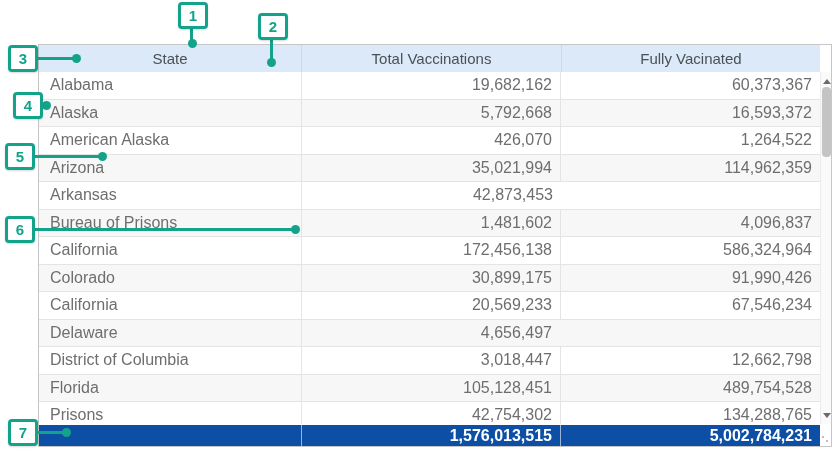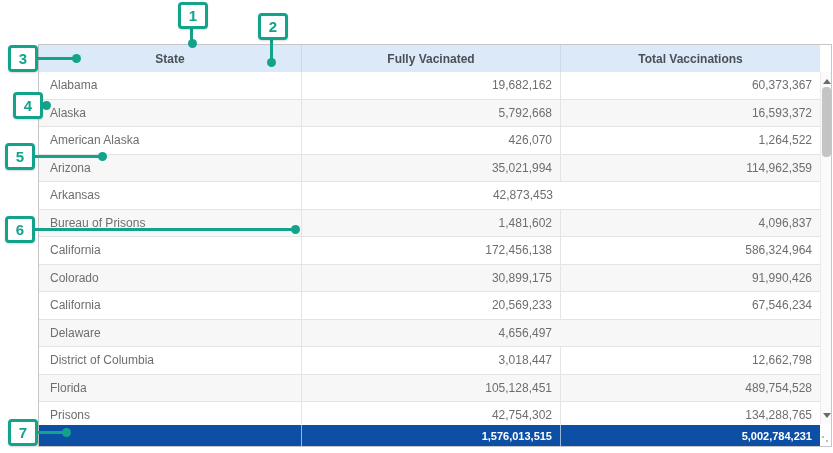--- a/index.html
+++ b/index.html
@@ -15,37 +15,37 @@
   html,body{background:#fff}
   body{font-family:"Liberation Sans",sans-serif}
   .stage{position:relative;width:833px;height:453px;background:#fff;overflow:hidden}
 
   
   .table-widget{position:absolute;left:38px;top:44px;width:794px;height:403px;
     border:1px solid var(--border);background:#fff}
   .thead{position:absolute;left:0;top:0;width:781px;height:27px;display:flex;
     background:var(--header-bg)}
   .th{height:27px;display:flex;align-items:center;justify-content:center;
-    font-size:12px;font-weight:700;color:var(--header-text)}
+    font-size:15px;font-weight:400;color:var(--header-text)}
   .th.c0{width:262px}
   .th.c1{width:259px;border-left:1px solid #ccd9e8}
   .th.c2{width:260px;border-left:1px solid #ccd9e8}
 
   .tbody{position:absolute;left:0;top:27px;width:781px;height:352px;overflow:hidden;background:#fff}
   .row{display:flex;height:27.5px;border-bottom:1px solid var(--grid);background:#fff}
   .row:nth-child(even){background:#f7f7f7}
-  .cell{font-size:12px;color:var(--body-text);display:flex;align-items:center;height:100%}
+  .cell{font-size:16px;color:var(--body-text);display:flex;align-items:center;height:100%}
   .cell.c0{width:262px;padding-left:11px}
   .cell.c1{width:259px;border-left:1px solid var(--grid);justify-content:flex-end;padding-right:8px}
   .cell.c2{width:260px;border-left:1px solid var(--grid);justify-content:flex-end;padding-right:8px}
 
   
   .totals{position:absolute;left:0;top:380px;width:781px;height:21px;display:flex;
     background:var(--totals-bg)}
-  .tcell{height:100%;display:flex;align-items:center;font-size:11px;font-weight:700;color:#fff}
+  .tcell{height:100%;display:flex;align-items:center;font-size:16px;font-weight:700;color:#fff}
   .tcell.c0{width:262px}
   .tcell.c1{width:259px;border-left:1px solid #9db4da;justify-content:flex-end;padding-right:8px}
   .tcell.c2{width:260px;border-left:1px solid #9db4da;justify-content:flex-end;padding-right:8px}
 
   
   .scrollbar{position:absolute;left:781px;top:27px;width:11px;height:352px;background:#fafafa;
     border-left:1px solid #ececec}
   .sb-arrow{position:absolute;left:0;width:11px;height:14px;display:flex;align-items:center;justify-content:center}
   .sb-arrow.up{top:2px}
   .sb-arrow.down{bottom:2px}
@@ -71,22 +71,22 @@
 </style>
 </head>
 <body>
 
 <div class="stage">
 
   <div class="table-widget">
 
     <div class="thead">
       <div class="th c0">State</div>
+      <div class="th c2">Total Vaccinations</div>
       <div class="th c1">Fully Vacinated</div>
-      <div class="th c2">Total Vaccinations</div>
     </div>
 
     <div class="tbody" id="tbody">
         <div class="row">
           <div class="cell c0">Alabama</div>
           <div class="cell c1">19,682,162</div>
           <div class="cell c2">60,373,367</div>
         </div>
         <div class="row">
           <div class="cell c0">Alaska</div>

